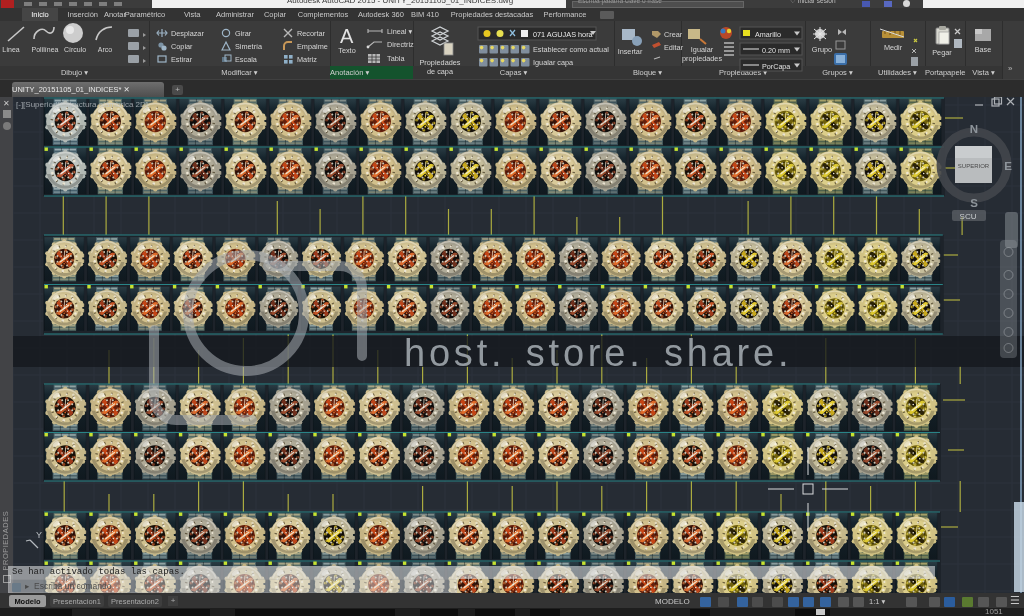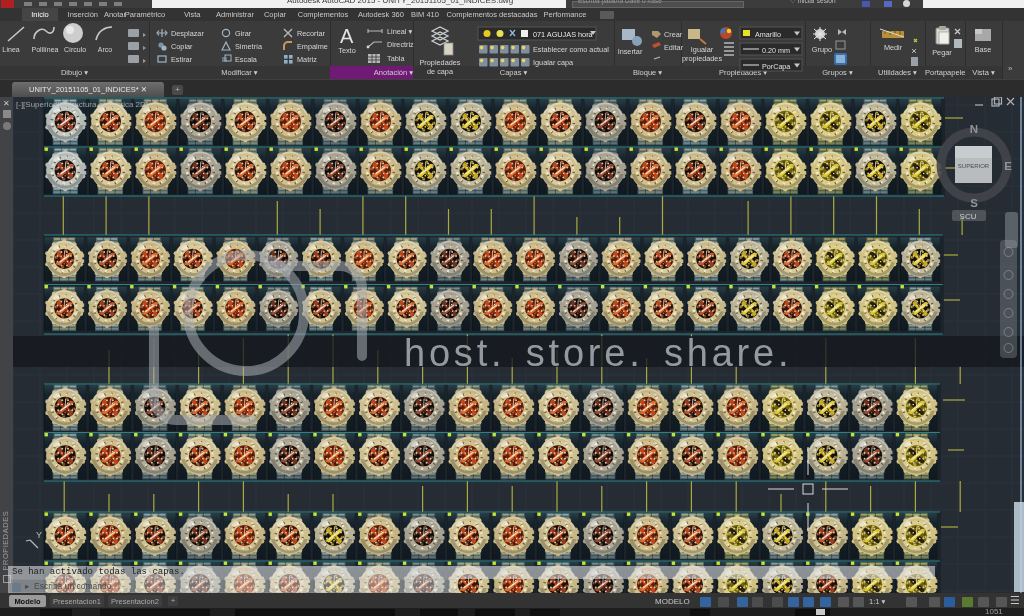--- a/index.html
+++ b/index.html
@@ -24,31 +24,31 @@
       <div style="position:absolute;left:22px;top:0;width:36px;height:13px;background:#454545;color:#fff;font:7.5px 'Liberation Sans',sans-serif;text-align:center;line-height:14px">Inicio</div>
       <div style="position:absolute;left:58px;top:0;width:40px;height:13px;color:#c9c9c9;font:7.5px 'Liberation Sans',sans-serif;text-align:right;line-height:14px">Inserción</div>
       <div style="position:absolute;left:100px;top:0;width:30px;height:13px;color:#c9c9c9;font:7.5px 'Liberation Sans',sans-serif;text-align:center;line-height:14px">Anotar</div>
       <div style="position:absolute;left:120px;top:0;width:50px;height:13px;color:#c9c9c9;font:7.5px 'Liberation Sans',sans-serif;text-align:center;line-height:14px">Paramétrico</div>
       <div style="position:absolute;left:184px;top:0;width:27px;height:13px;color:#c9c9c9;font:7.5px 'Liberation Sans',sans-serif;text-align:left;line-height:14px">Vista</div>
       <div style="position:absolute;left:212px;top:0;width:46px;height:13px;color:#c9c9c9;font:7.5px 'Liberation Sans',sans-serif;text-align:center;line-height:14px">Administrar</div>
       <div style="position:absolute;left:259px;top:0;width:32px;height:13px;color:#c9c9c9;font:7.5px 'Liberation Sans',sans-serif;text-align:center;line-height:14px">Copiar</div>
       <div style="position:absolute;left:293px;top:0;width:60px;height:13px;color:#c9c9c9;font:7.5px 'Liberation Sans',sans-serif;text-align:center;line-height:14px">Complementos</div>
       <div style="position:absolute;left:355px;top:0;width:52px;height:13px;color:#c9c9c9;font:7.5px 'Liberation Sans',sans-serif;text-align:center;line-height:14px">Autodesk 360</div>
       <div style="position:absolute;left:407px;top:0;width:36px;height:13px;color:#c9c9c9;font:7.5px 'Liberation Sans',sans-serif;text-align:center;line-height:14px">BIM 410</div>
-      <div style="position:absolute;left:445px;top:0;width:94px;height:13px;color:#c9c9c9;font:7.5px 'Liberation Sans',sans-serif;text-align:center;line-height:14px">Complementos destacadas</div>
+      <div style="position:absolute;left:445px;top:0;width:94px;height:13px;color:#c9c9c9;font:7.5px 'Liberation Sans',sans-serif;text-align:center;line-height:14px">Propiedades destacadas</div>
       <div style="position:absolute;left:540px;top:0;width:50px;height:13px;color:#c9c9c9;font:7.5px 'Liberation Sans',sans-serif;text-align:center;line-height:14px">Performance</div>
       <div style="position:absolute;left:600px;top:3px;width:14px;height:8px;background:#5a5a5a;border-radius:1px"></div>
     </div>
     <div style="position:absolute;left:0;top:21px;width:1024px;height:58px;background:#3b3b3b">
       <div style="position:absolute;left:149px;top:0;width:1px;height:58px;background:#2d2d2d"></div>
       <div style="position:absolute;left:0px;top:45px;width:149px;height:13px;background:#353535;color:#cfcfcf;font:7.5px 'Liberation Sans',sans-serif;text-align:center;line-height:13px;white-space:nowrap">Dibujo ▾</div>
       <div style="position:absolute;left:330px;top:0;width:1px;height:58px;background:#2d2d2d"></div>
       <div style="position:absolute;left:149px;top:45px;width:181px;height:13px;background:#353535;color:#cfcfcf;font:7.5px 'Liberation Sans',sans-serif;text-align:center;line-height:13px;white-space:nowrap">Modificar ▾</div>
       <div style="position:absolute;left:413px;top:0;width:1px;height:58px;background:#2d2d2d"></div>
-      <div style="position:absolute;left:330px;top:45px;width:83px;height:13px;background:#701a75;color:#cfcfcf;font:7.5px 'Liberation Sans',sans-serif;text-align:right;line-height:13px;white-space:nowrap">Anotación ▾</div>
+      <div style="position:absolute;left:330px;top:45px;width:83px;height:13px;background:#14532d;color:#cfcfcf;font:7.5px 'Liberation Sans',sans-serif;text-align:left;line-height:13px;white-space:nowrap">Anotación ▾</div>
       <div style="position:absolute;left:614px;top:0;width:1px;height:58px;background:#2d2d2d"></div>
       <div style="position:absolute;left:413px;top:45px;width:201px;height:13px;background:#353535;color:#cfcfcf;font:7.5px 'Liberation Sans',sans-serif;text-align:center;line-height:13px;white-space:nowrap">Capas ▾</div>
       <div style="position:absolute;left:681px;top:0;width:1px;height:58px;background:#2d2d2d"></div>
       <div style="position:absolute;left:614px;top:45px;width:67px;height:13px;background:#353535;color:#cfcfcf;font:7.5px 'Liberation Sans',sans-serif;text-align:center;line-height:13px;white-space:nowrap">Bloque ▾</div>
       <div style="position:absolute;left:805px;top:0;width:1px;height:58px;background:#2d2d2d"></div>
       <div style="position:absolute;left:681px;top:45px;width:124px;height:13px;background:#353535;color:#cfcfcf;font:7.5px 'Liberation Sans',sans-serif;text-align:center;line-height:13px;white-space:nowrap">Propiedades ▾</div>
       <div style="position:absolute;left:870px;top:0;width:1px;height:58px;background:#2d2d2d"></div>
       <div style="position:absolute;left:805px;top:45px;width:65px;height:13px;background:#353535;color:#cfcfcf;font:7.5px 'Liberation Sans',sans-serif;text-align:center;line-height:13px;white-space:nowrap">Grupos ▾</div>
       <div style="position:absolute;left:925px;top:0;width:1px;height:58px;background:#2d2d2d"></div>
       <div style="position:absolute;left:870px;top:45px;width:55px;height:13px;background:#353535;color:#cfcfcf;font:7.5px 'Liberation Sans',sans-serif;text-align:center;line-height:13px;white-space:nowrap">Utilidades ▾</div>
@@ -189,21 +189,21 @@
       <text x="942" y="34" font-family="Liberation Sans, sans-serif" font-size="7.3" fill="#d6d6d6" text-anchor="middle">Pegar</text>
       <path d="M955 8l5 5m0-5l-5 5" stroke="#c8c8c8" stroke-width="1.3"></path>
       <rect x="954" y="18" width="8" height="9" fill="#b0b8c0"></rect>
       <rect x="975" y="8" width="16" height="12" fill="#a8a8a8"></rect>
       <rect x="975" y="8" width="7" height="5" fill="#c8c8c8"></rect>
       <text x="983" y="31" font-family="Liberation Sans, sans-serif" font-size="7.3" fill="#d6d6d6" text-anchor="middle">Base</text>
       <text x="1008" y="50" font-family="Liberation Sans, sans-serif" font-size="8" fill="#b8b8b8">»</text>
     </svg>
     <div style="position:absolute;left:0;top:79px;width:1024px;height:18px;background:#2c2c2c">
       <div style="position:absolute;left:0;top:0;width:1024px;height:1px;background:#404040"></div>
-      <div style="position:absolute;left:12px;top:3px;width:152px;height:15px;background:linear-gradient(#6e6e6e,#4e4e4e);border-radius:3px 3px 0 0;color:#e8e8e8;font:7.5px 'Liberation Sans',sans-serif;line-height:15px;text-align:center">UNITY_20151105_01_INDICES* ✕</div>
+      <div style="position:absolute;left:12px;top:3px;width:152px;height:15px;background:linear-gradient(#6e6e6e,#4e4e4e);border-radius:3px 3px 0 0;color:#e8e8e8;font:7.5px 'Liberation Sans',sans-serif;line-height:15px;">UNITY_20151105_01_INDICES* ✕</div>
       <div style="position:absolute;left:172px;top:6px;width:11px;height:10px;background:#4a4a4a;border-radius:2px;color:#bbb;font:8px 'Liberation Sans',sans-serif;line-height:10px;text-align:center">+</div>
     </div>
     <div style="position:absolute;left:0;top:97px;width:1024px;height:519px;background:#262c34">
       <svg width="1024" height="519" viewBox="0 0 1024 519" xmlns="http://www.w3.org/2000/svg" style="position:absolute;left:0;top:0">
         <defs>
           <linearGradient id="cellbg" x1="0" y1="0" x2="0" y2="1">
             <stop offset="0" stop-color="#2a3c44"></stop>
             <stop offset="0.22" stop-color="#16242c"></stop>
             <stop offset="1" stop-color="#10191f"></stop>
           </linearGradient>

